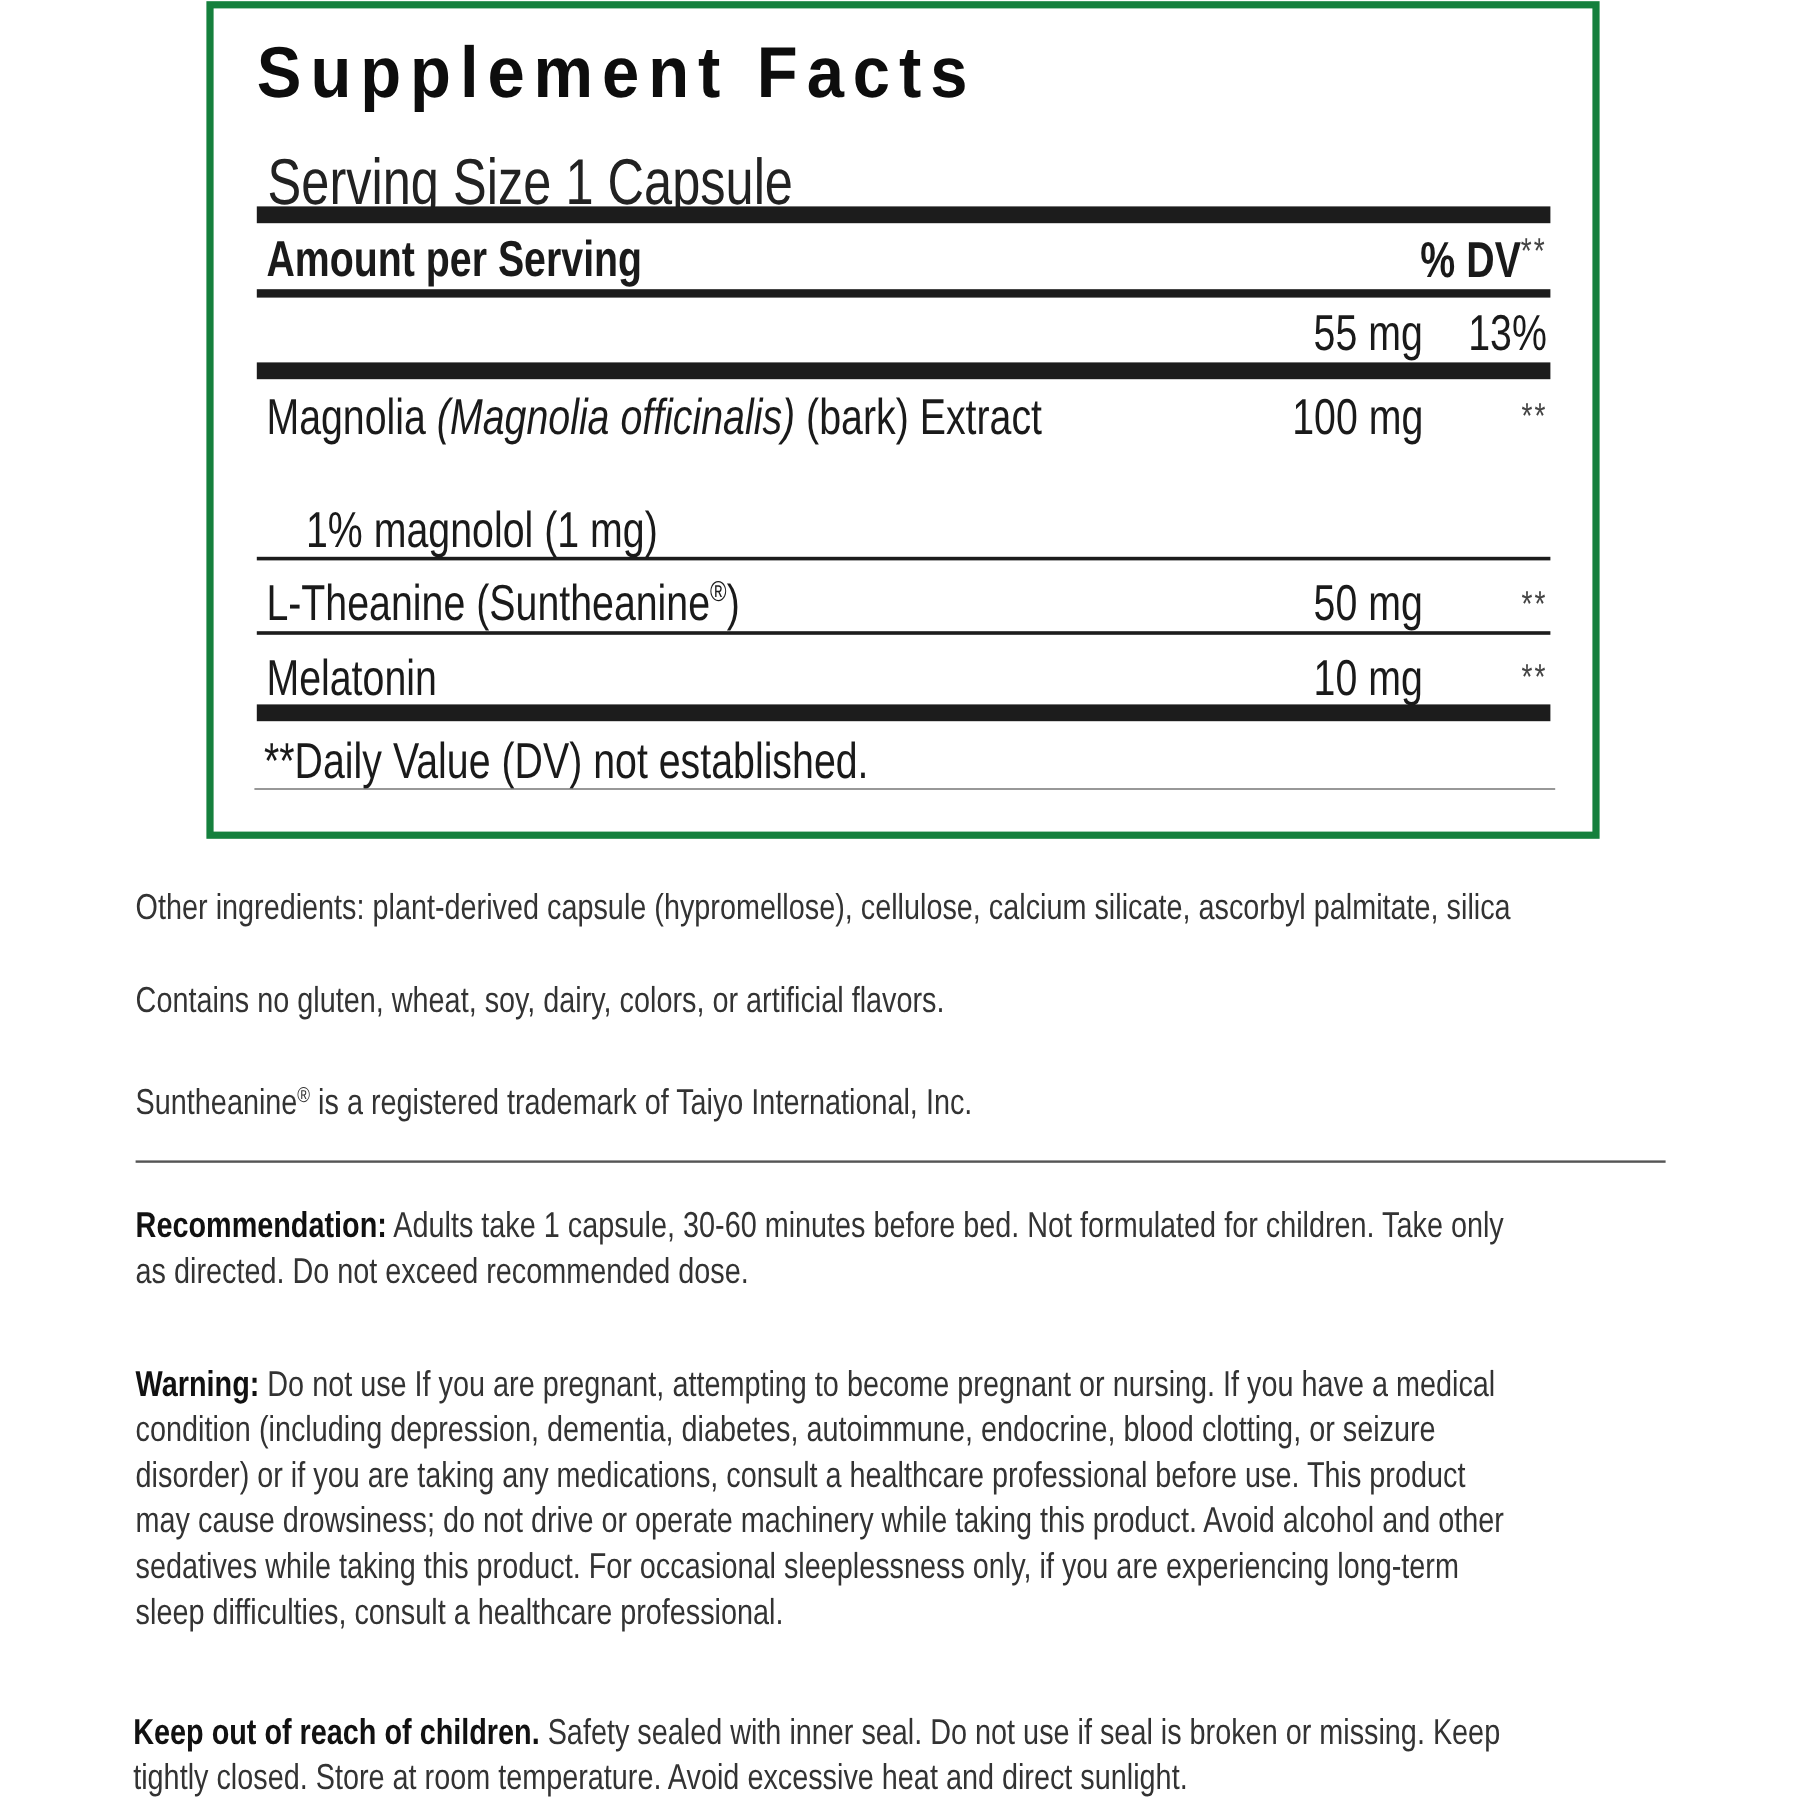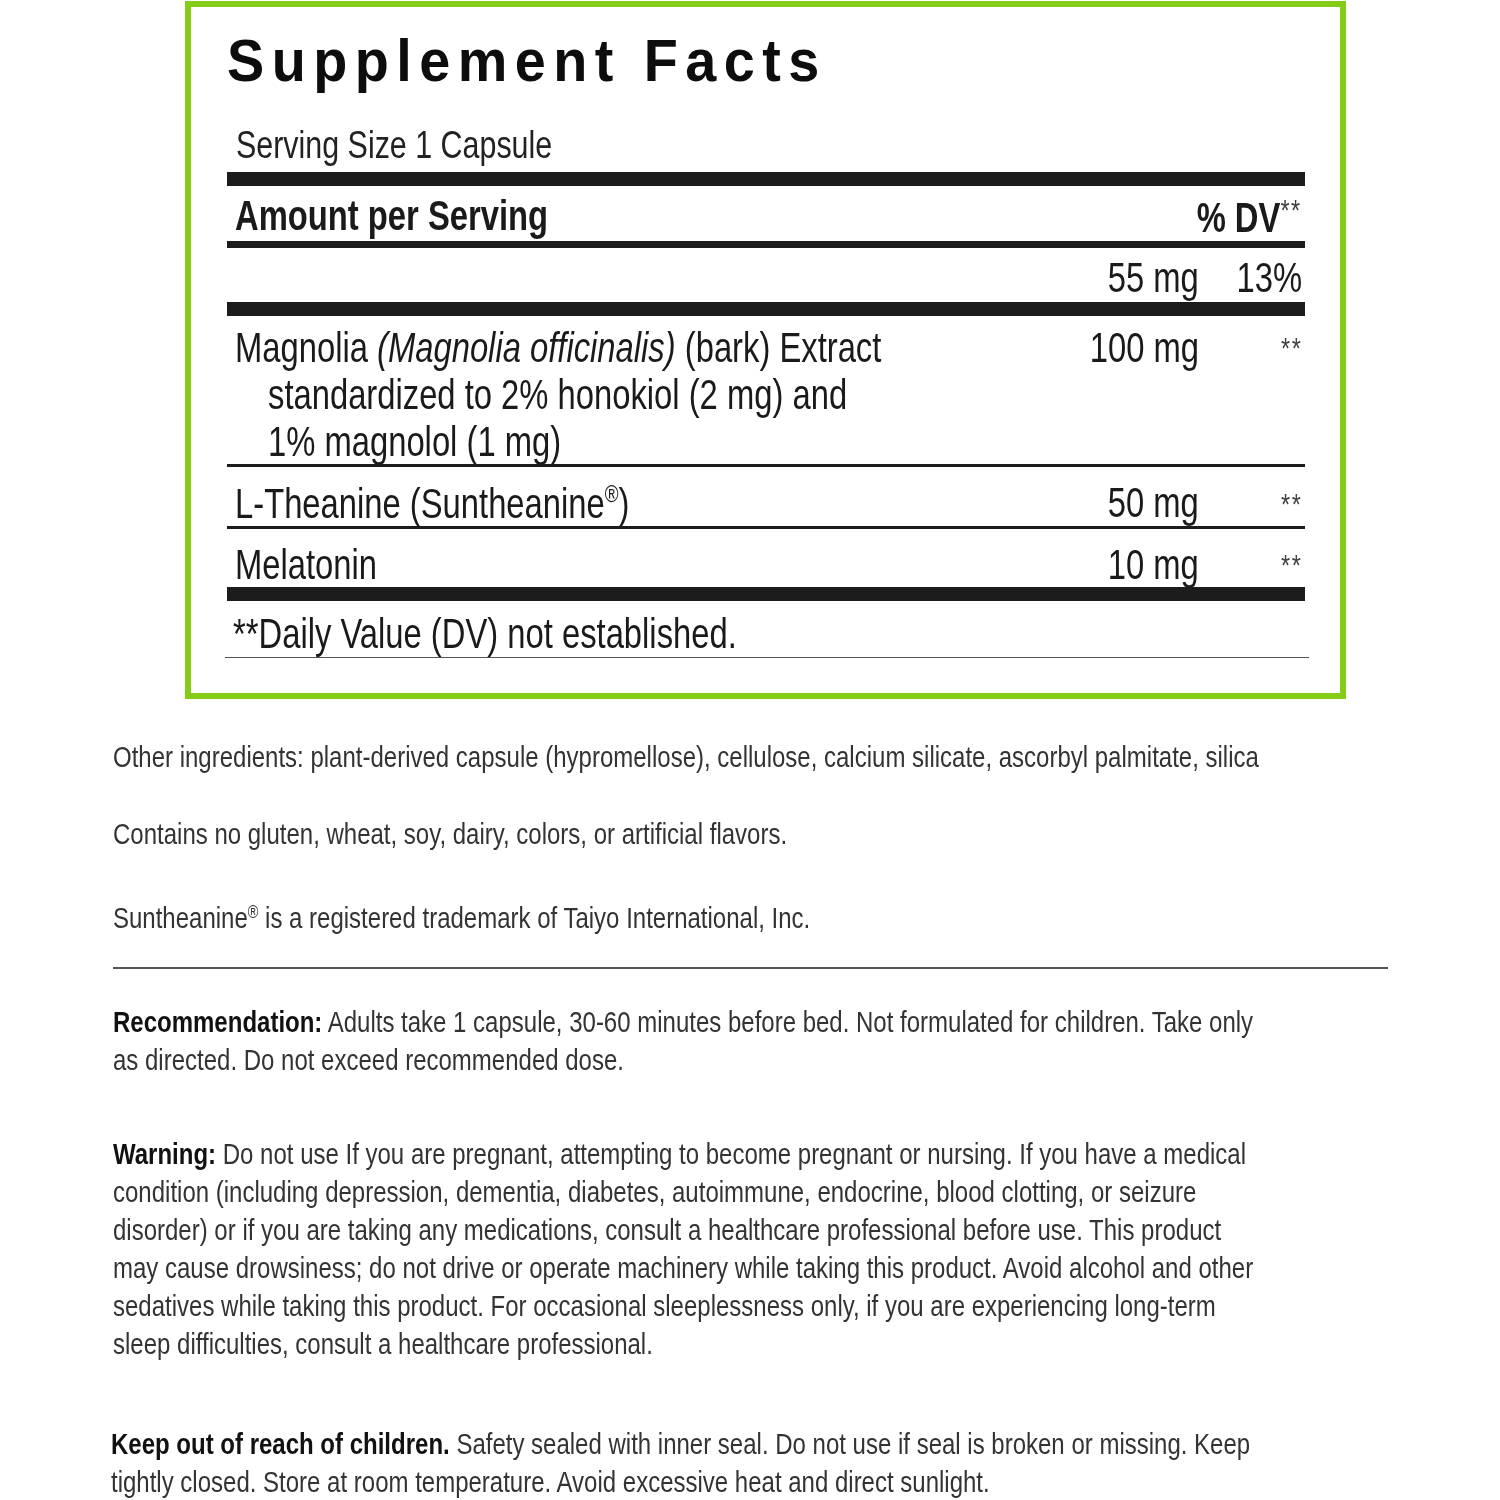--- a/index.html
+++ b/index.html
@@ -1,40 +1,40 @@
 <!DOCTYPE html>
 <html><head>
 <meta charset="utf-8">
 <style>
   html, body { margin: 0; padding: 0; background: #ffffff; }
   body { width: 1500px; height: 1500px; position: relative; overflow: hidden; color: #1a1a1a; }
 
   .facts-box {
-    position: absolute; left: 185px; top: 1px; width: 1149px; height: 686px;
-    border: 6px solid #84cc16; background: #fff;
+    position: absolute; left: 172px; top: 1px; width: 1149px; height: 686px;
+    border: 6px solid #15803d; background: #fff;
   }
 
   .title {
     position: absolute; left: 36px; top: 24px;
     font-family: "Liberation Sans", sans-serif; font-weight: bold;
     font-size: 60px; letter-spacing: 8px; color: #0d0d0d; line-height: 1;
     transform: scaleX(0.93); transform-origin: left top; white-space: nowrap;
   }
   .cond {
     font-family: "Liberation Sans", sans-serif;
     transform: scaleX(0.78); transform-origin: left top; white-space: nowrap;
     display: inline-block;
   }
   .cond-r {
     font-family: "Liberation Sans", sans-serif;
     transform: scaleX(0.78); transform-origin: right top; white-space: nowrap;
     display: inline-block;
   }
   .serving {
-    position: absolute; left: 45px; top: 118px; font-size: 39px; color: #222; line-height: 1;
+    position: absolute; left: 45px; top: 118px; font-size: 54px; color: #222; line-height: 1;
   }
   .bar { position: absolute; left: 36px; width: 1078px; background: #1c1c1c; }
   .bar.thick { height: 14px; }
   .bar.med { height: 7px; }
   .bar.thin { height: 3px; }
   .bar.hair { height: 1px; background: #555; left: 34px; width: 1084px; }
 
   .row-label { position: absolute; left: 44px; font-size: 42px; color: #1a1a1a; line-height: 1; text-decoration: underline; }
   .row-amt { position: absolute; right: 141px; font-size: 42px; color: #1a1a1a; line-height: 1; text-align: right; }
   .row-dv { position: absolute; right: 38px; font-size: 42px; color: #1a1a1a; line-height: 1; }
@@ -76,23 +76,20 @@
     <span class="cond-r">55 mg</span>
   </div>
   <div class="row-dv" style="top:250px">
     <span class="cond-r">13%</span>
   </div>
 
   <div class="bar thick" style="top:295px"></div>
 
   <div class="row-label" style="top:320px">
     <span class="cond"><span>Magnolia </span><span class="ital">(Magnolia officinalis)</span><span> (bark) Extract</span></span>
-  </div>
-  <div class="row-label" style="top:367px; left:77px">
-    <span class="cond">standardized to 2% honokiol (2 mg) and</span>
   </div>
   <div class="row-label" style="top:414px; left:77px">
     <span class="cond">1% magnolol (1 mg)</span>
   </div>
   <div class="row-amt" style="top:320px">
     <span class="cond-r">100 mg</span>
   </div>
   <div class="row-dv" style="top:316px">
     <span class="cond-r ast" style="vertical-align:0">**</span>
   </div>

